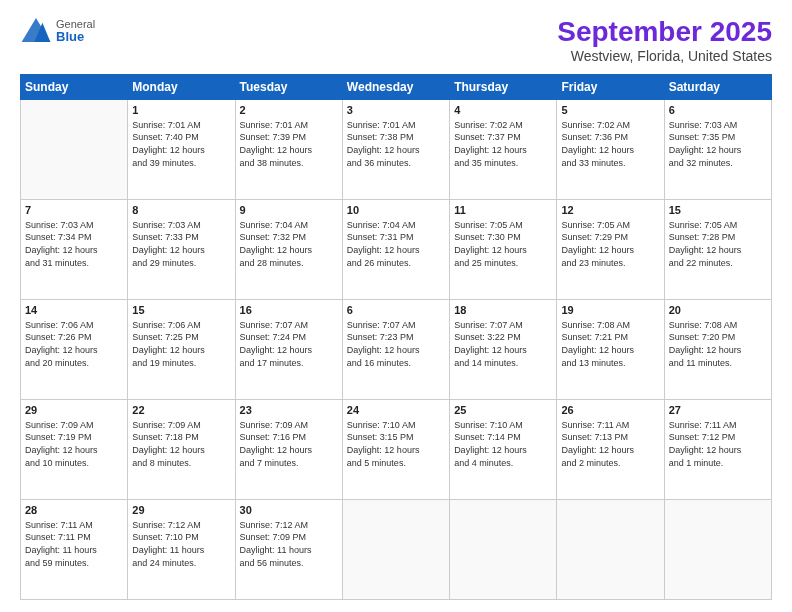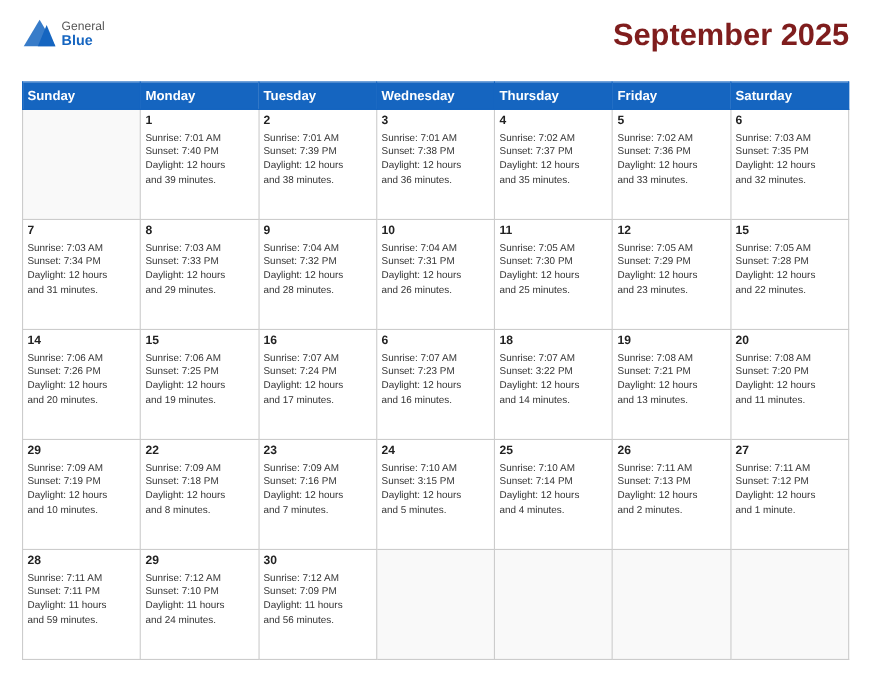--- a/index.html
+++ b/index.html
@@ -41,34 +41,33 @@
     .logo-icon {
       width: 32px;
       height: 28px;
     }
     .title-block {
       text-align: right;
     }
     .title-block h1 {
       font-size: 28px;
       font-weight: bold;
-      color: #7f1d1d;
+      color: #6d28d9;
     }
     .title-block h2 {
       font-size: 14px;
       font-weight: normal;
       color: #444;
     }
     .calendar {
       flex: 1;
       border: 1px solid #ccc;
       border-collapse: collapse;
       width: 100%;
       table-layout: fixed;
-      margin-top: 16px;
     }
     .calendar th {
       background: #1565c0;
       color: #fff;
       font-size: 12px;
       font-weight: bold;
       padding: 5px 4px;
       text-align: left;
       border: 1px solid #1565c0;
     }
@@ -112,20 +111,21 @@
         <polygon points="20,2 38,32 2,32" fill="#1565c0" opacity="0.85"></polygon>
         <polygon points="28,8 38,32 18,32" fill="#1565c0"></polygon>
       </svg>
       <div class="logo-text">
         <span>General</span>
         <span class="logo-blue">Blue</span>
       </div>
     </div>
     <div class="title-block">
       <h1>September 2025</h1>
+      <h2>Westview, Florida, United States</h2>
     </div>
   </div>
 
   <table class="calendar">
     <thead>
       <tr>
         <th>Sunday</th>
         <th>Monday</th>
         <th>Tuesday</th>
         <th>Wednesday</th>

